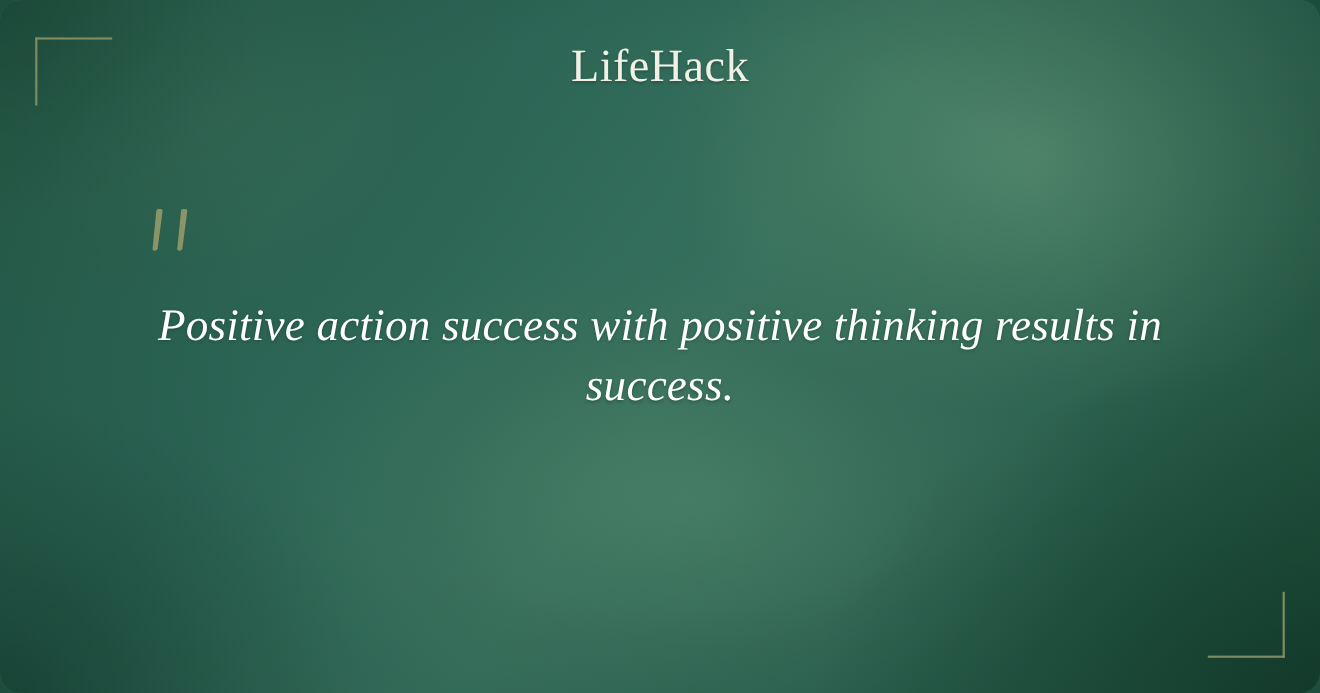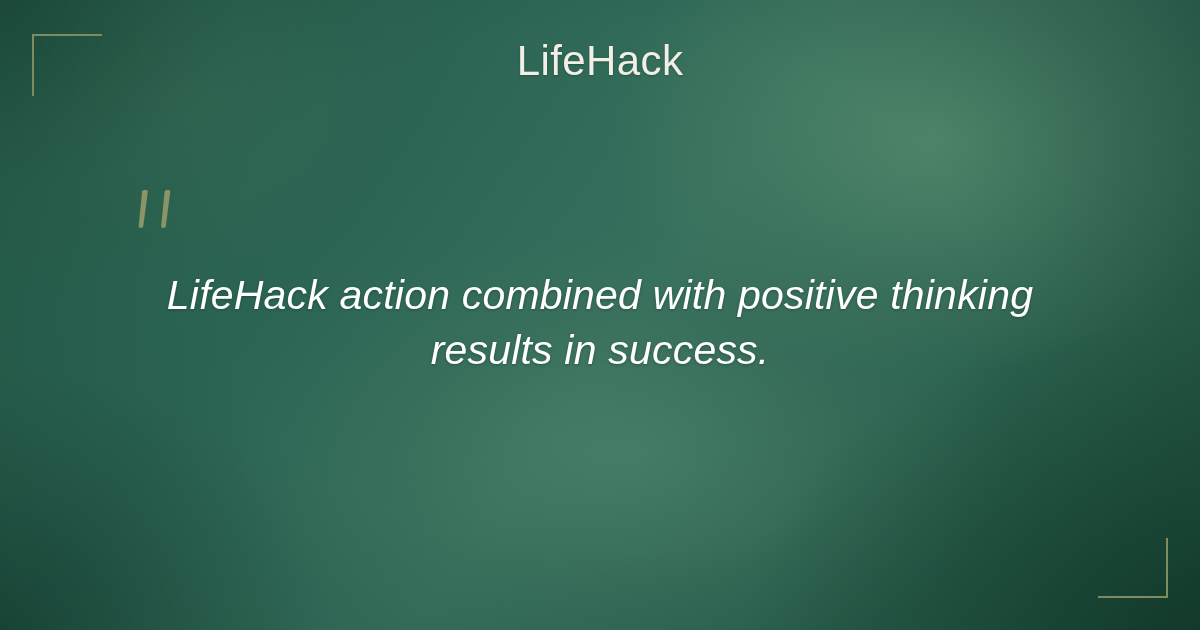--- a/index.html
+++ b/index.html
@@ -6,21 +6,22 @@
     margin: 0;
     padding: 0;
     background: #1f4d3d;
   }
   #card {
     position: relative;
     width: 1200px;
     height: 630px;
     overflow: hidden;
     background-color: #2d6351;
-    font-family: Liberation Sans, sans-serif;
+    font-family: Liberation Serif, serif;
+    border-radius: 19px;
   }
 
   
   .bg-layer {
     position: absolute;
     inset: 0;
     pointer-events: none;
   }
   #bg-base {
     background:
@@ -166,15 +167,15 @@
 
   <div id="brand-logo">LifeHack</div>
 
   <div id="quote-mark">
     <svg width="70" height="64" viewBox="0 0 70 64" aria-hidden="true">
       <path d="M12.5 4.0 C13.6 4.0 14.4 4.5 14.3 5.6 L11.4 40.0 C11.3 41.2 10.6 41.9 9.7 41.9 C8.8 41.9 8.2 41.2 8.4 40.0 L10.6 5.6 C10.7 4.5 11.4 4.0 12.5 4.0 Z" fill="#8a9466" transform="scale(1.55,1.0) translate(-1.5,0)"></path>
       <path d="M27.0 4.0 C28.1 4.0 28.9 4.5 28.8 5.6 L25.9 40.0 C25.8 41.2 25.1 41.9 24.2 41.9 C23.3 41.9 22.7 41.2 22.9 40.0 L25.1 5.6 C25.2 4.5 25.9 4.0 27.0 4.0 Z" fill="#8a9466" transform="scale(1.55,1.0) translate(-1.5,0)"></path>
     </svg>
   </div>
 
-  <div id="quote-text">LifeHack action combined with positive thinking results in success.</div>
+  <div id="quote-text">Positive action success with positive thinking results in success.</div>
 
 </div>
 
 </body></html>

